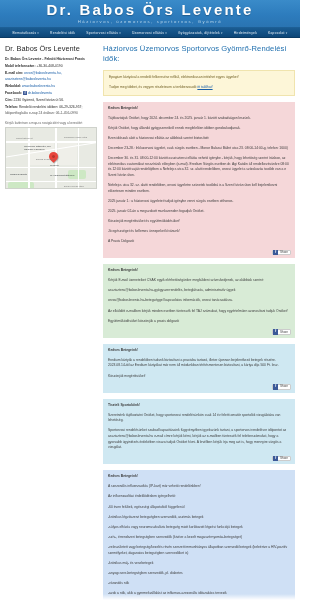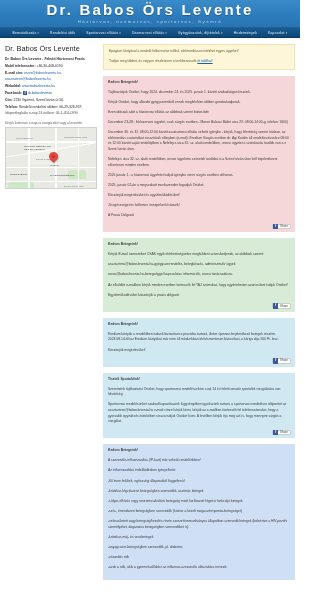--- a/index.html
+++ b/index.html
@@ -303,20 +303,21 @@
           <div class="map-label" style="left: 30px; top: 30px;">Dózsa György út</div>
           <div class="map-label" style="left: 58px; top: 57px;">Deák Ferenc utca</div>
           <div class="map-poi" style="left: 18px; top: 17px;">Mesepark Játszótér, Rio Chalado Kaposvár</div>
           <div class="map-poi" style="left: 44px; top: 36px;">Gyömrő</div>
           <div class="map-poi" style="left: 4px; top: 45px;">Cigánysi jászta</div>
           <div class="map-poi" style="left: 44px; top: 46px;">Új Halászkert Étterem</div>
         </div>
     </div>
 
     <div class="main">
+      <h1 class="main-title">Háziorvos Üzemorvos Sportorvos Gyömrő-Rendelési idők:</h1>
 
       <div class="box box-yellow">
         <p>Eродium kártyával a rendelő felkeresése nélkül, elektronikusan intézhet egyes ügyeket!</p>
         <p>
           <span>Tudjon meg többet, és vegyen  részletesen a tenkbervasoló </span><a href="#">itt találhat!</a>
         </p>
       </div>
 
       <div id="sections">
           <div class="box box-pink" style="padding-bottom: 9px;">

